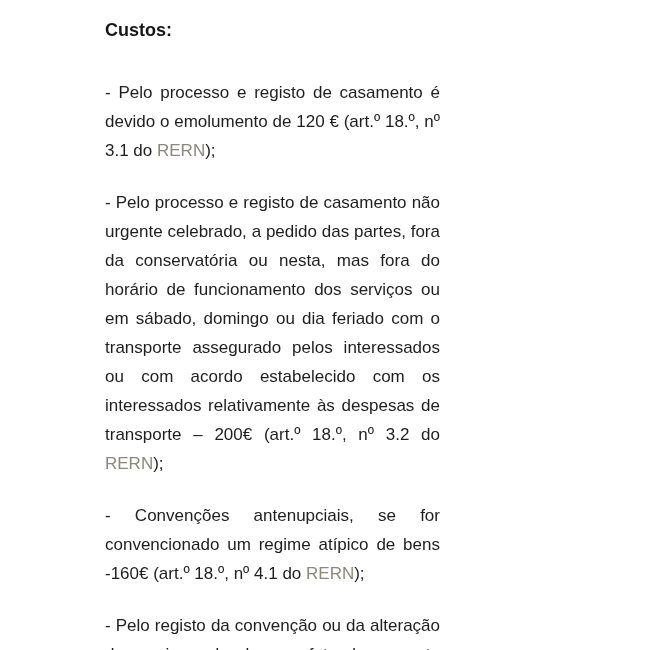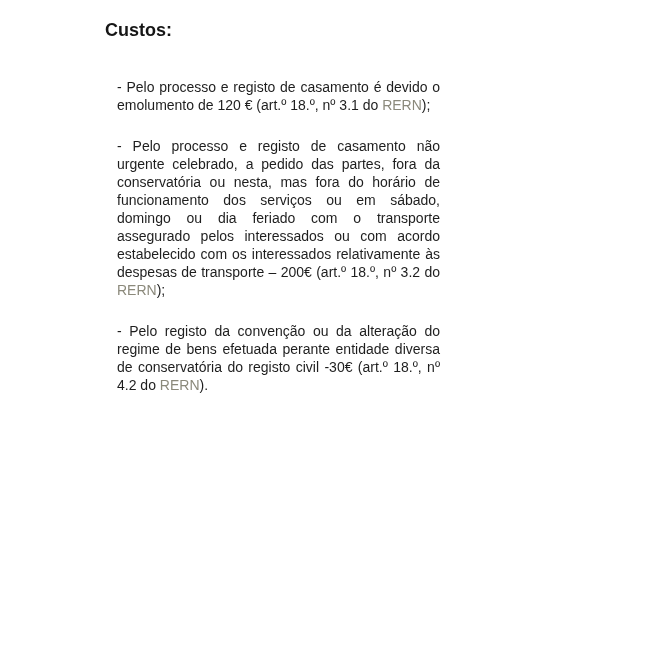--- a/index.html
+++ b/index.html
@@ -23,36 +23,37 @@
     color: var(--text-color);
   }
   .heading {
     font-size: 18px;
     line-height: 24px;
     font-weight: 700;
     color: #161616;
     margin: 4px 0 36px 0;
   }
   .para {
-    font-size: 14px;
-    line-height: 18px;
+    font-size: 17px;
+    line-height: 29px;
     text-align: justify;
-    margin: 0 0 23px 12px;
+    margin: 0 0 23px 0;
     color: var(--text-color);
   }
   .para:last-child { margin-bottom: 0; }
   .rern-link {
     color: var(--link-color);
     text-decoration: none;
     cursor: pointer;
   }
 </style>
 </head>
 <body>
 
 <div class="page">
   <div class="heading">Custos:</div>
   <div id="content">
       <p class="para"><span>- Pelo processo e registo de casamento é devido o emolumento de 120 € (art.º 18.º, nº 3.1 do </span><a class="rern-link">RERN</a><span>);</span></p>
       <p class="para"><span>- Pelo processo e registo de casamento não urgente celebrado, a pedido das partes, fora da conservatória ou nesta, mas fora do horário de funcionamento dos serviços ou em sábado, domingo ou dia feriado com o transporte assegurado pelos interessados ou com acordo estabelecido com os interessados relativamente às despesas de transporte – 200€ (art.º 18.º, nº 3.2 do </span><a class="rern-link">RERN</a><span>);</span></p>
+      <p class="para"><span>- Convenções antenupciais, se for convencionado um regime atípico de bens -160€ (art.º 18.º, nº 4.1 do </span><a class="rern-link">RERN</a><span>);</span></p>
       <p class="para"><span>- Pelo registo da convenção ou da alteração do regime de bens efetuada perante entidade diversa de conservatória do registo civil -30€ (art.º 18.º, nº 4.2 do </span><a class="rern-link">RERN</a><span>).</span></p>
     </div>
 </div>
 
 </body></html>

